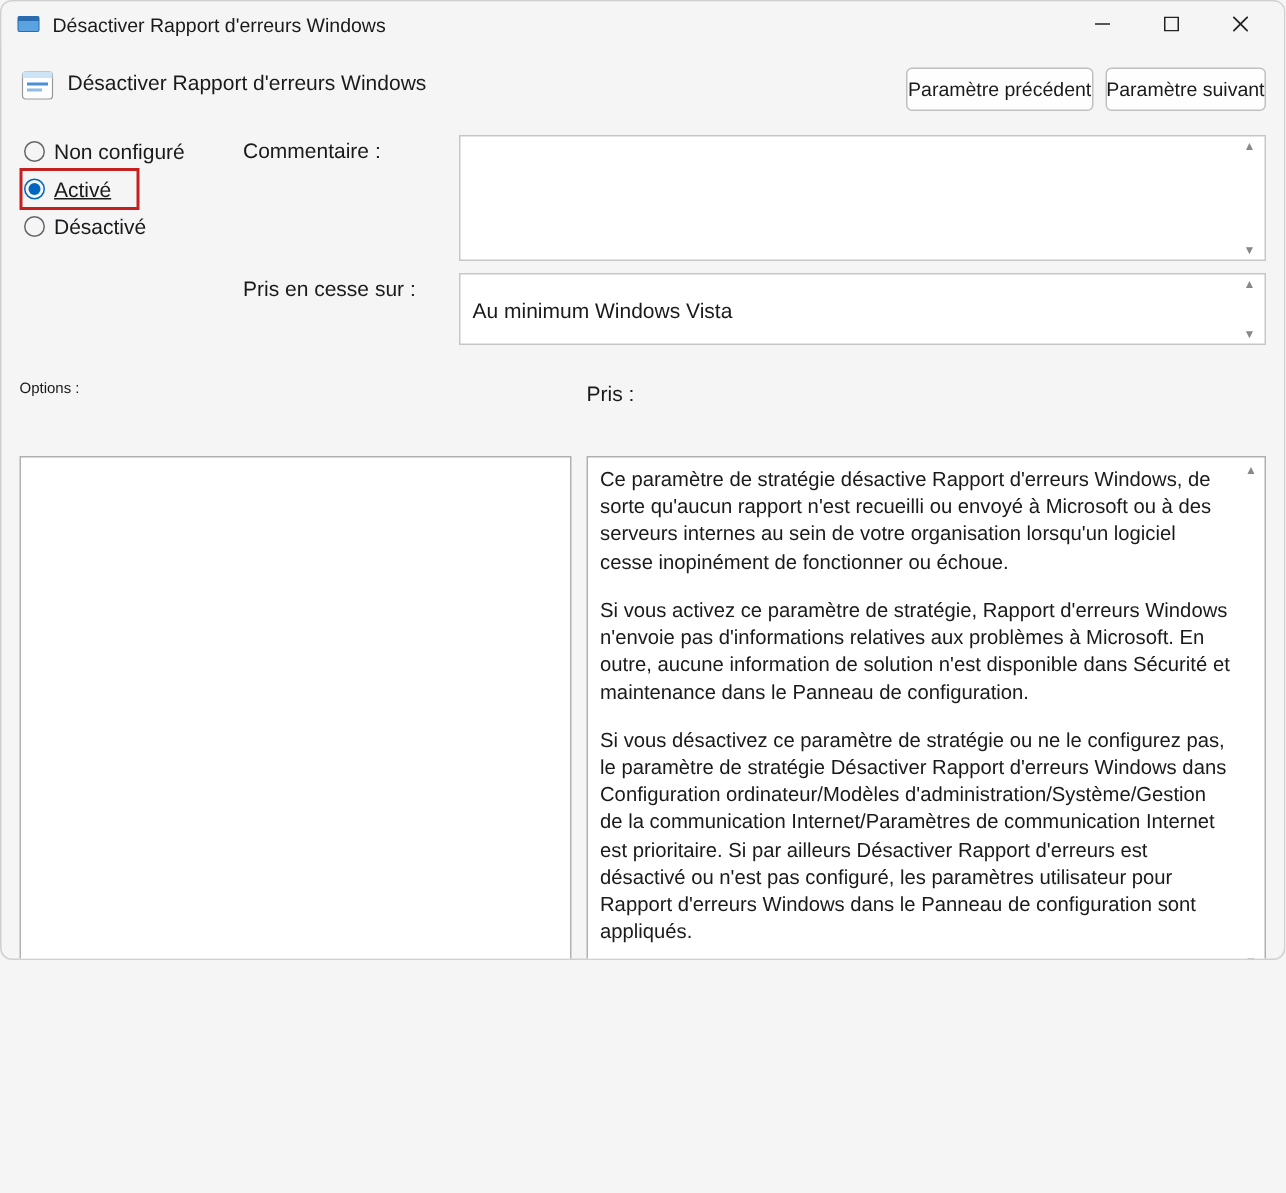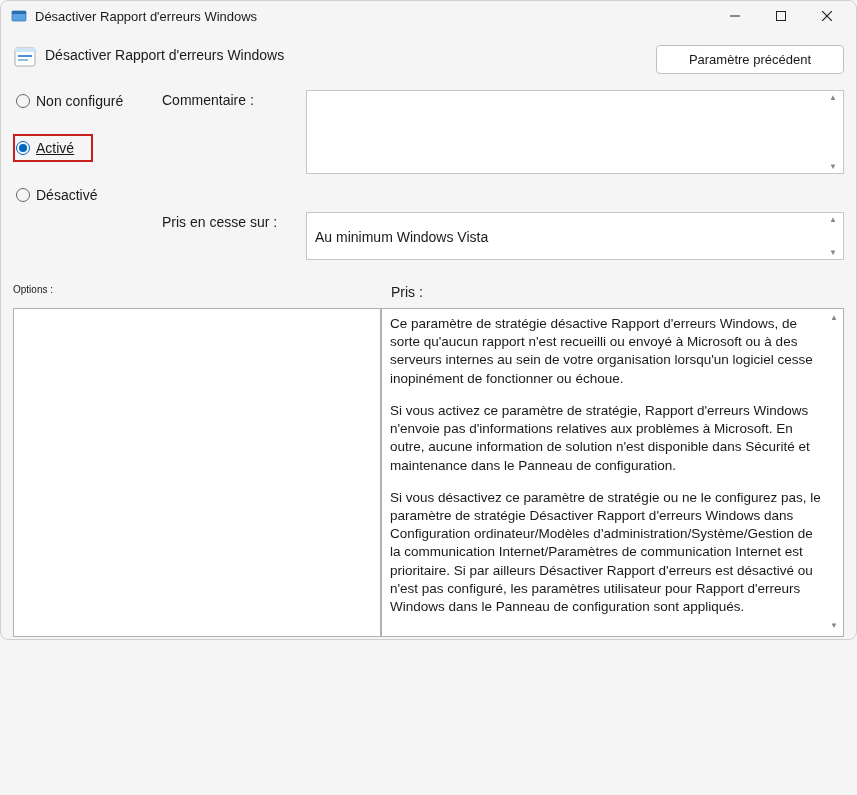--- a/index.html
+++ b/index.html
@@ -71,21 +71,21 @@
       align-items: center;
       justify-content: center;
     }
     .policy-title {
       font-size: 14px;
       flex: 1;
       padding-top: 2px;
     }
     .nav-buttons { display: flex; gap: 8px; }
     .btn {
-      padding: 6px 32px;
+      padding: 6px 0;
       background: #fefefe;
       border: 1px solid #c0c0c0;
       border-radius: 4px;
       font-size: 13px;
       cursor: pointer;
       display: inline-flex;
       align-items: center;
       justify-content: center;
       min-width: 80px;
     }
@@ -93,21 +93,21 @@
 
     .top-grid {
       display: grid;
       grid-template-columns: 145px 140px 1fr;
       column-gap: 4px;
       row-gap: 8px;
     }
     .state-col {
       display: flex;
       flex-direction: column;
-      gap: 24px;
+      gap: 2px;
       padding-top: 2px;
     }
     .radio-row {
       display: flex;
       align-items: center;
       gap: 6px;
       font-size: 14px;
       padding: 1px 3px;
       cursor: pointer;
     }
@@ -158,22 +158,24 @@
 
     .mid-labels {
       display: flex;
       padding: 24px 0 8px 0;
     }
     .mid-labels .opt-label { width: 378px; font-size: 10px; }
     .mid-labels .help-label { font-size: 14px; }
 
     .panels {
       display: flex;
+      gap: 10px;
       flex: 1;
       min-height: 0;
+      margin-top: 26px;
     }
     .panel {
       border: 1px solid #b0b0b0;
       background: #fff;
       flex: 1;
       overflow: hidden;
       position: relative;
     }
     .options-panel { flex: 0 0 368px; }
     .help-panel {
@@ -243,20 +245,21 @@
         <svg width="22" height="22" viewBox="0 0 22 22">
           <rect x="1" y="2" width="20" height="18" rx="2" fill="#fefefe" stroke="#999" stroke-width="0.8"></rect>
           <rect x="1" y="2" width="20" height="4" fill="#cde3f6"></rect>
           <rect x="4" y="9" width="14" height="2" fill="#4a90d9"></rect>
           <rect x="4" y="13" width="10" height="2" fill="#8fbde3"></rect>
         </svg>
       </span>
       <span class="policy-title">Désactiver Rapport d'erreurs Windows</span>
       <div class="nav-buttons">
         <div class="btn">Paramètre précédent</div>
+        <div class="btn">Paramètre suivant</div>
       </div>
     </div>
 
     <div class="top-grid">
       <div class="state-col">
         <div class="radio-row">
           <span class="radio"></span>
           <span>Non configuré</span>
         </div>
         <div class="radio-row highlight">

